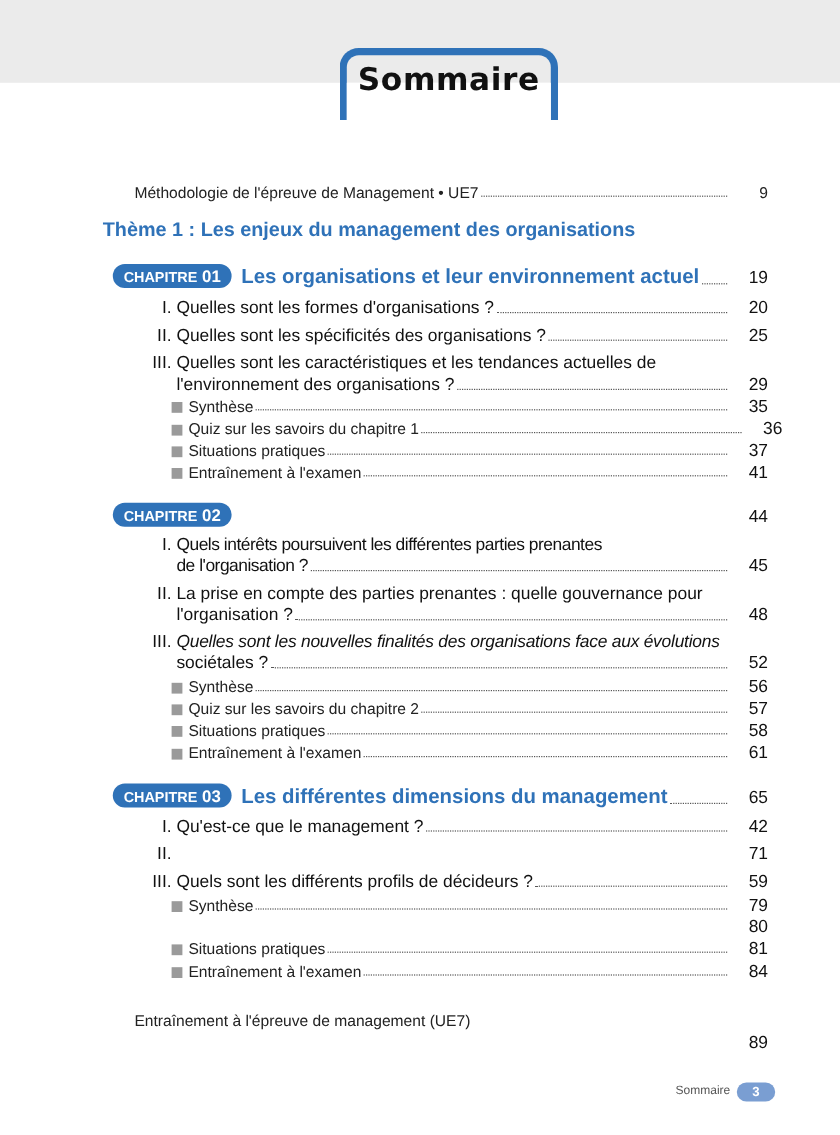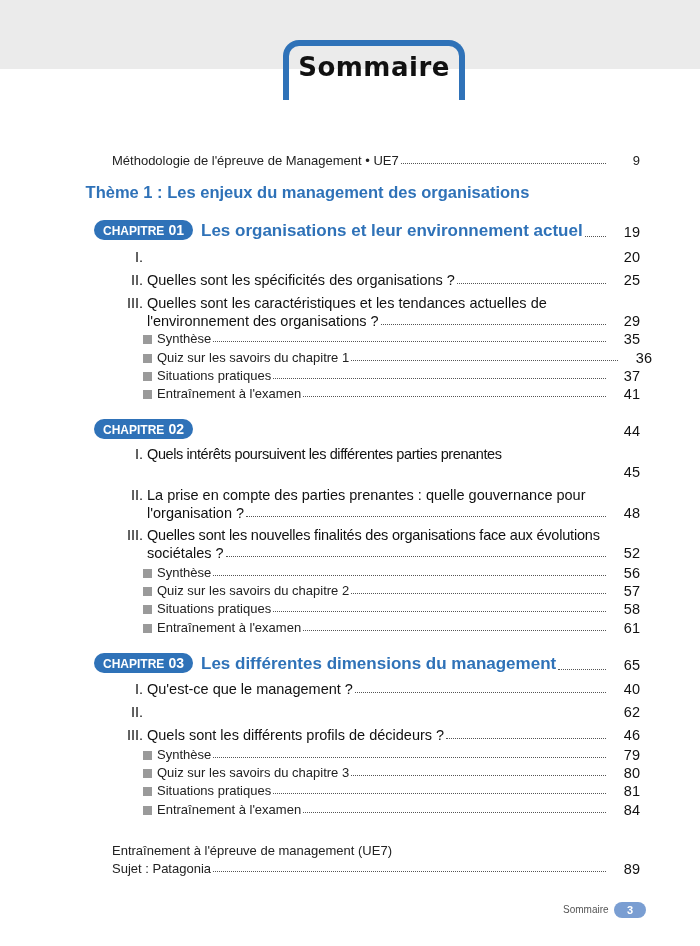--- a/index.html
+++ b/index.html
@@ -60,20 +60,24 @@
 <div class="row" style="top:221px;">
   <div class="entry chap-title" style="left:201px; right:92px;">
     <span class="txt">Les organisations et leur environnement actuel</span>
     <span class="leader"></span>
   </div>
   <span class="pg sec" style="top:3px;">19</span>
 </div>
 
 <div class="row" style="top:249px;">
   <span class="numeral" style="left:97px;">I.</span>
+  <div class="entry sec" style="left:147px; right:92px;">
+    <span class="txt">Quelles sont les formes d'organisations ?</span>
+    <span class="leader"></span>
+  </div>
   <span class="pg sec">20</span>
 </div>
 <div class="row" style="top:272px;">
   <span class="numeral" style="left:97px;">II.</span>
   <div class="entry sec" style="left:147px; right:92px;">
     <span class="txt">Quelles sont les spécificités des organisations ?</span>
     <span class="leader"></span>
   </div>
   <span class="pg sec">25</span>
 </div>
@@ -123,36 +127,40 @@
 </div>
 <div class="row" style="top:420px;">
   <span class="pg sec" style="top:3px;">44</span>
 </div>
 
 <div class="row" style="top:446px;">
   <span class="numeral" style="left:97px;">I.</span>
   <span class="sec txt" style="position:absolute; left:147px; letter-spacing:-0.4px;">Quels intérêts poursuivent les différentes parties prenantes</span>
 </div>
 <div class="row" style="top:464px;">
+  <div class="entry sec" style="left:147px; right:92px; letter-spacing:-0.4px;">
+    <span class="txt">de l'organisation ?</span>
+    <span class="leader"></span>
+  </div>
   <span class="pg sec">45</span>
 </div>
 <div class="row" style="top:487px;">
   <span class="numeral" style="left:97px;">II.</span>
   <span class="sec txt" style="position:absolute; left:147px;">La prise en compte des parties prenantes : quelle gouvernance pour</span>
 </div>
 <div class="row" style="top:505px;">
   <div class="entry sec" style="left:147px; right:92px;">
     <span class="txt">l'organisation ?</span>
     <span class="leader"></span>
   </div>
   <span class="pg sec">48</span>
 </div>
 <div class="row" style="top:527px;">
   <span class="numeral" style="left:97px;">III.</span>
-  <span class="sec txt" style="position:absolute; left:147px; letter-spacing:-0.2px;">Quelles sont les nouvelles finalités des organisations face aux évolutions</span>
+  <span class="sec txt" style="position:absolute; left:147px; letter-spacing:-0.2px;font-style:italic;">Quelles sont les nouvelles finalités des organisations face aux évolutions</span>
 </div>
 <div class="row" style="top:545px;">
   <div class="entry sec" style="left:147px; right:92px;">
     <span class="txt">sociétales ?</span>
     <span class="leader"></span>
   </div>
   <span class="pg sec">52</span>
 </div>
 
 <div class="row" style="top:565px;">
@@ -194,47 +202,43 @@
   </div>
   <span class="pg sec" style="top:3px;">65</span>
 </div>
 
 <div class="row" style="top:681px;">
   <span class="numeral" style="left:97px;">I.</span>
   <div class="entry sec" style="left:147px; right:92px;text-align:center;">
     <span class="txt">Qu'est-ce que le management ?</span>
     <span class="leader"></span>
   </div>
-  <span class="pg sec">40</span>
+  <span class="pg sec">42</span>
 </div>
 <div class="row" style="top:704px;">
   <span class="numeral" style="left:97px;">II.</span>
-  <span class="pg sec">62</span>
+  <span class="pg sec">71</span>
 </div>
 <div class="row" style="top:727px;">
   <span class="numeral" style="left:97px;">III.</span>
   <div class="entry sec" style="left:147px; right:92px;">
     <span class="txt">Quels sont les différents profils de décideurs ?</span>
     <span class="leader"></span>
   </div>
-  <span class="pg sec">46</span>
+  <span class="pg sec">59</span>
 </div>
 
 <div class="row" style="top:747px;">
   <div class="entry sub" style="left:143px; right:92px;">
     <span class="txt"><span class="bullet"></span><span>Synthèse</span></span>
     <span class="leader"></span>
   </div>
   <span class="pg sec">79</span>
 </div>
 <div class="row" style="top:765px;">
-  <div class="entry sub" style="left:143px; right:92px;">
-    <span class="txt"><span class="bullet"></span><span>Quiz sur les savoirs du chapitre 3</span></span>
-    <span class="leader"></span>
-  </div>
   <span class="pg sec">80</span>
 </div>
 <div class="row" style="top:783px;">
   <div class="entry sub" style="left:143px; right:92px;">
     <span class="txt"><span class="bullet"></span><span>Situations pratiques</span></span>
     <span class="leader"></span>
   </div>
   <span class="pg sec">81</span>
 </div>
 <div class="row" style="top:802px;">
@@ -242,21 +246,17 @@
     <span class="txt"><span class="bullet"></span><span>Entraînement à l'examen</span></span>
     <span class="leader"></span>
   </div>
   <span class="pg sec">84</span>
 </div>
 
 <div class="row" style="top:843px;">
   <span class="plain txt" style="position:absolute; left:112px;">Entraînement à l'épreuve de management (UE7)</span>
 </div>
 <div class="row" style="top:861px;">
-  <div class="entry plain" style="left:112px; right:92px;">
-    <span class="txt">Sujet : Patagonia</span>
-    <span class="leader"></span>
-  </div>
   <span class="pg sec">89</span>
 </div>
 
 <span class="footer-label">Sommaire</span>
 <span class="footer-page">3</span>
 
 </body></html>

